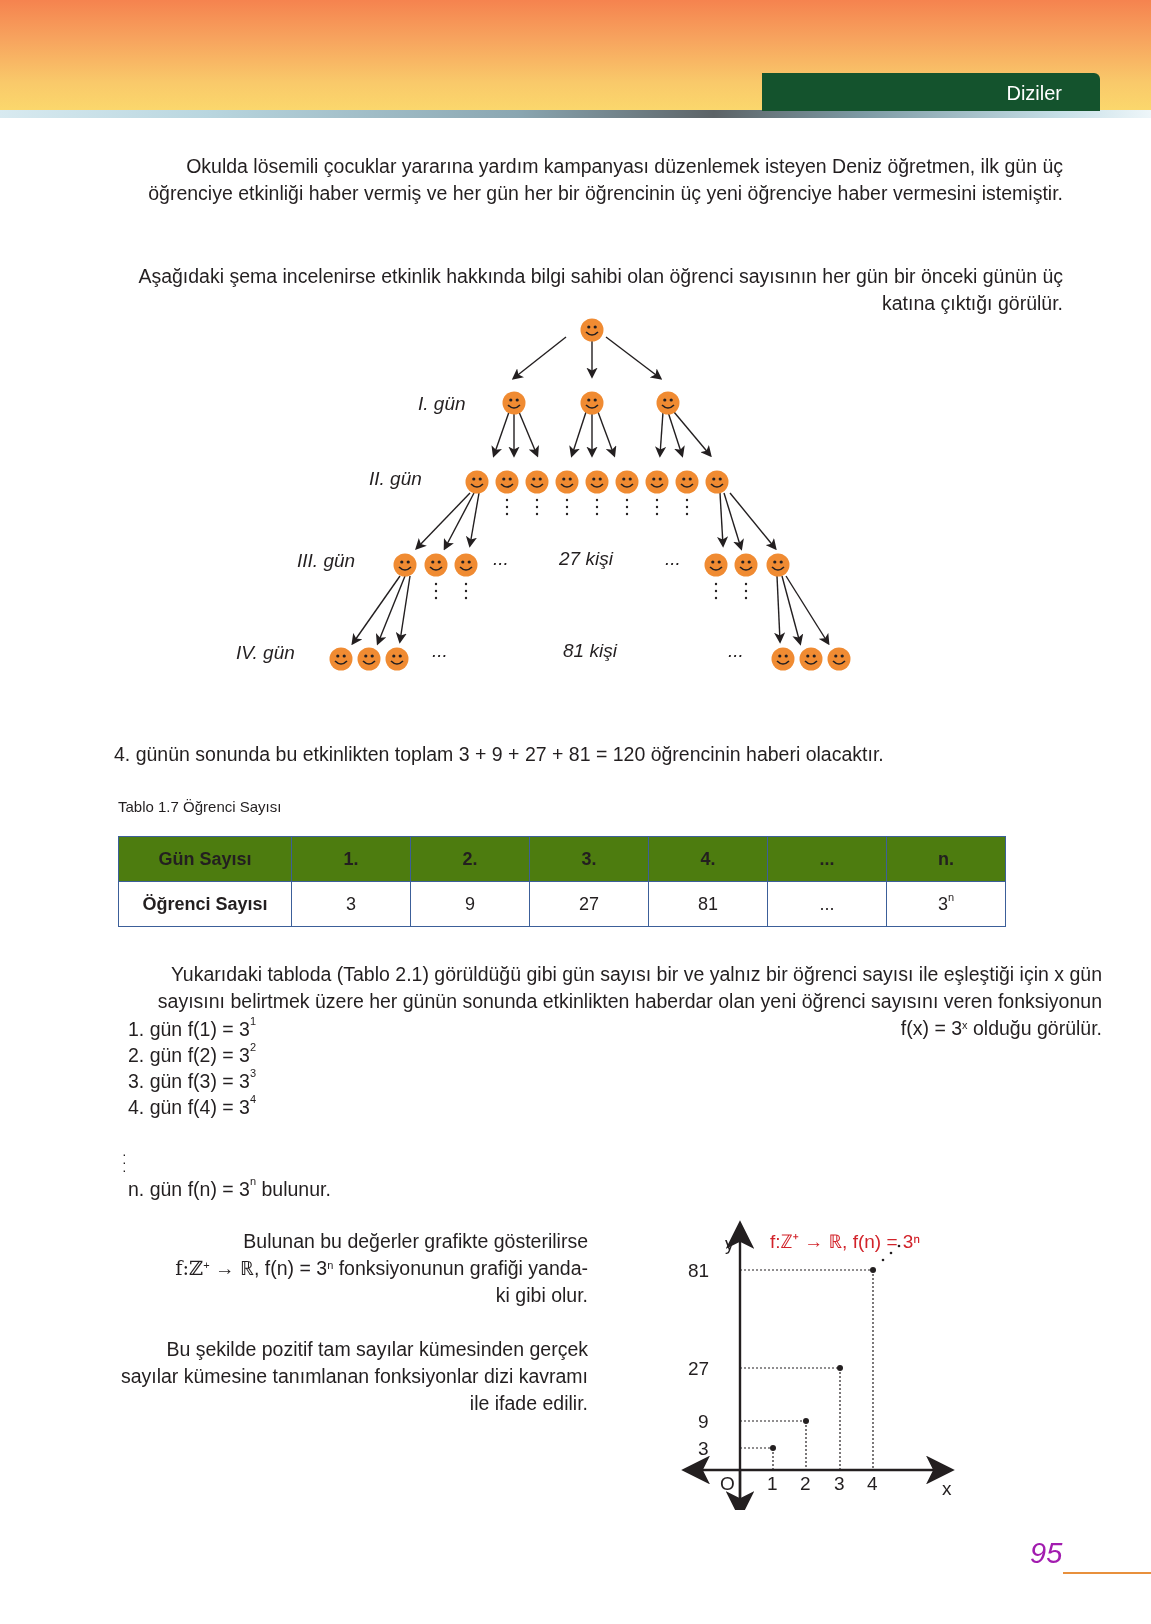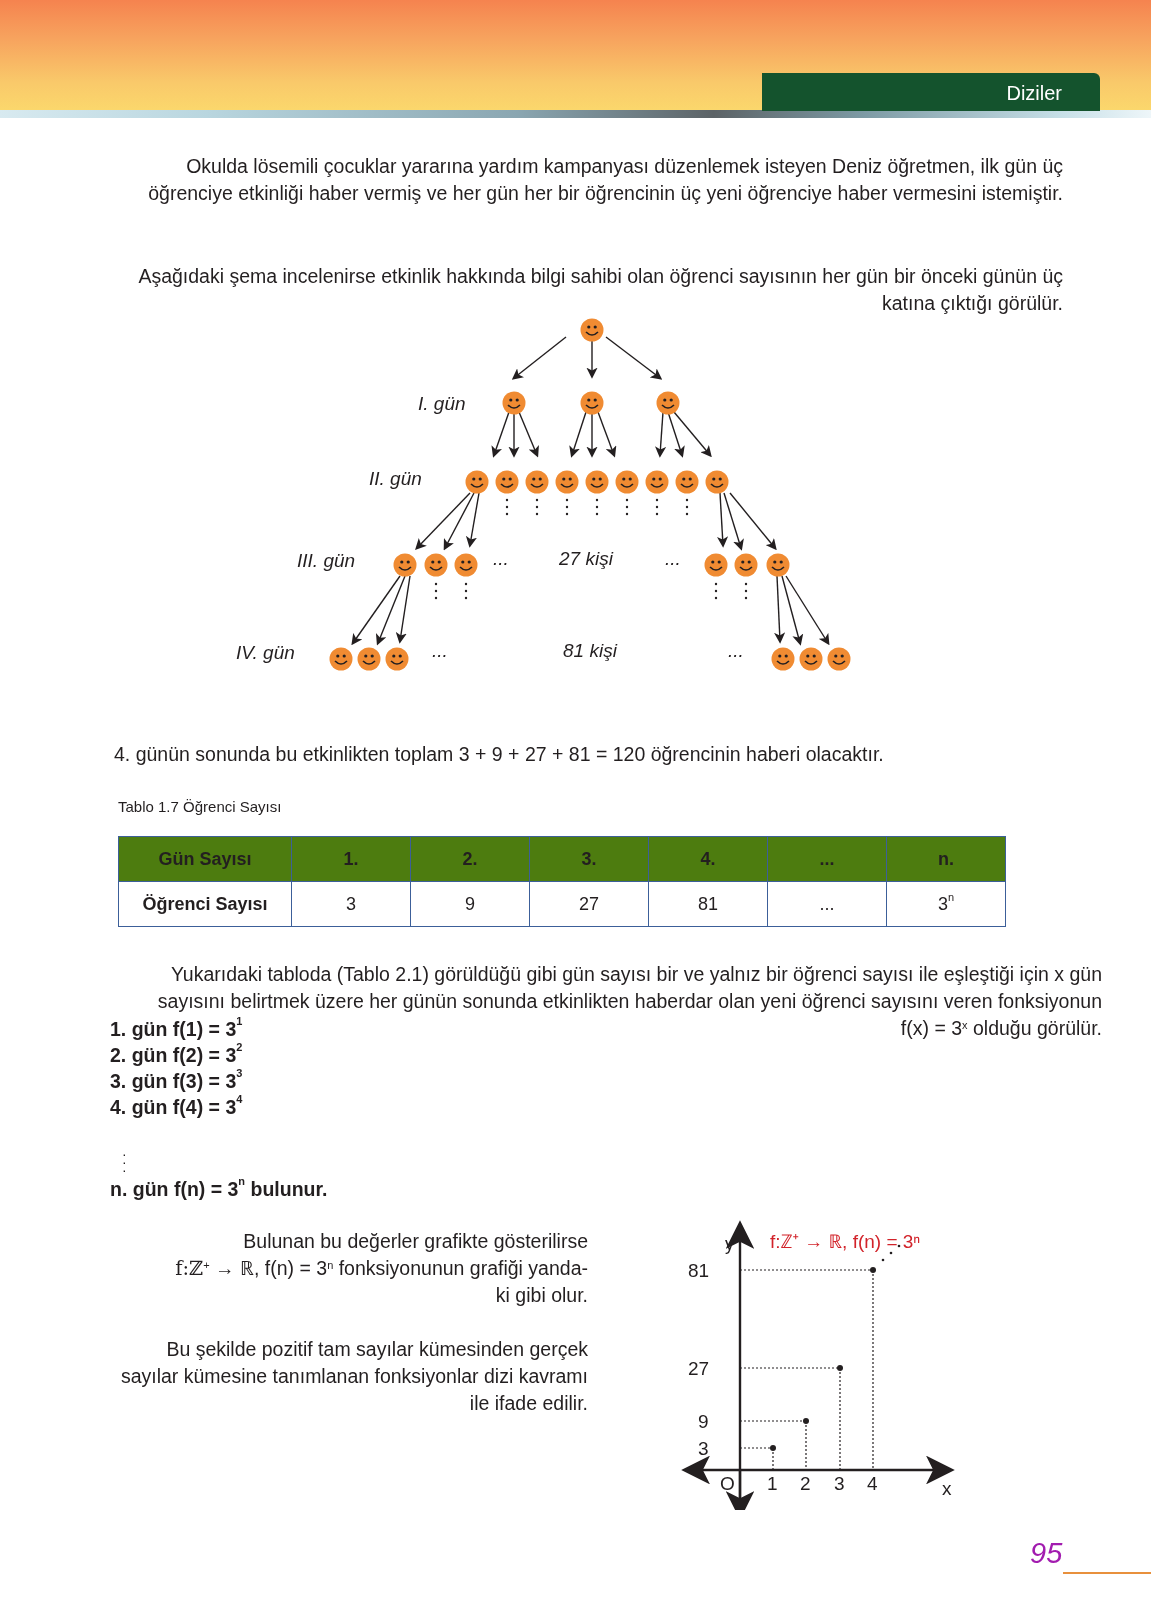--- a/index.html
+++ b/index.html
@@ -14,21 +14,21 @@
   .diagram { position:absolute; left:0; top:300px; width:1151px; height:400px;font-style:italic; }
   .sum { position:absolute; left:114px; top:743px; font-size:19.5px; }
   .caption { position:absolute; left:118px; top:798px; font-size:15px; }
   table.data { position:absolute; left:118px; top:836px; border-collapse:collapse; font-size:18px; }
   table.data td { border:1.5px solid #3c5f99; height:44px; text-align:center; padding:0; }
   table.data tr.head td { background:#4d7c0f; font-weight:bold; }
   table.data td.rh { width:172px; font-weight:bold; }
   table.data td.c { width:118px; }
   sup { font-size:11px; vertical-align:top; position:relative; top:-3px; }
   .p3 { top:961px; width:945px;margin-left:39px; }
-  .eq { position:absolute; left:110px; font-size:19.5px;font-weight:bold; }
+  .eq { position:absolute; left:128px; font-size:19.5px; }
   .vdots { position:absolute; left:122px; top:1150px; font-size:14px; line-height:8px; }
   .p4 { top:1228px; width:470px; }
   .p5 { top:1336px; width:470px; }
   .graph { position:absolute; left:640px; top:1180px; width:320px; height:330px; }
   .pagenum { position:absolute; left:1030px; top:1537px; font-size:29px; color:#a21caf;font-style:italic; }
   .pagerule { position:absolute; left:1063px; top:1572px; width:88px; height:1.5px; background:#e8903c; }
   .label { position:absolute; font-size:19px; }
   .dg { font-family:"DejaVu Serif", serif; }
 </style>
 </head>

